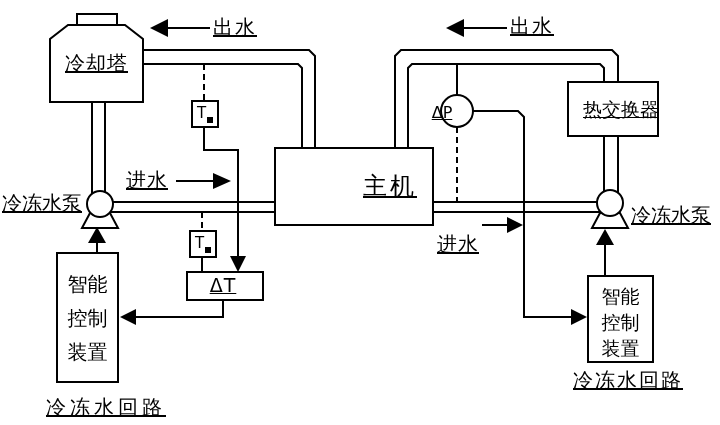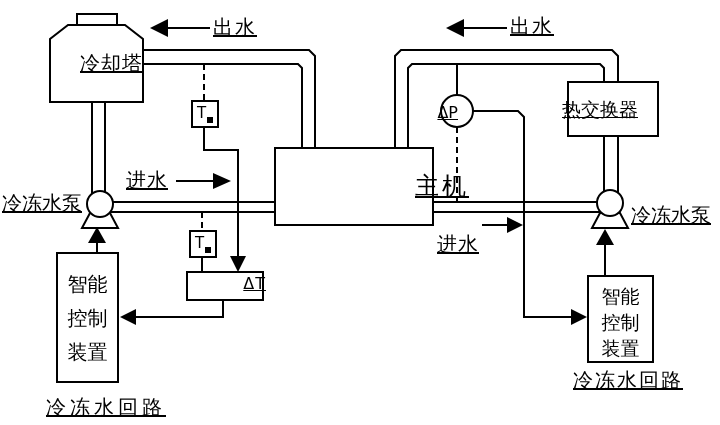--- a/index.html
+++ b/index.html
@@ -1,35 +1,35 @@
 <!DOCTYPE html>
 <html><head>
 <meta charset="utf-8">
 <style>
   html,body{margin:0;padding:0;background:#fff;}
   .stage{position:relative;width:720px;height:425px;background:#fff;overflow:hidden;
          font-family:"DejaVu Sans",sans-serif;color:#000;}
   .stage svg{position:absolute;left:0;top:0;}
   .lbl{position:absolute;color:#000;white-space:nowrap;line-height:1.1;text-decoration:underline;}
-  .c{text-align:right;}
+  .c{text-align:center;}
   .tower-lbl{left:50px;top:52px;width:93px;font-size:20px;letter-spacing:1px;}
   .out-l{left:213px;top:16px;font-size:20px;letter-spacing:2px;}
   .out-r{left:510px;top:15px;font-size:20px;letter-spacing:2px;}
   .in-l{left:126px;top:169px;font-size:20px;letter-spacing:1px;}
   .in-r{left:437px;top:233px;font-size:20px;letter-spacing:1px;}
   .main-lbl{left:275px;top:173px;width:158px;font-size:24px;letter-spacing:3px;padding-left:36px;}
-  .hx-lbl{left:548px;top:99px;width:90px;font-size:19px;}
+  .hx-lbl{left:576px;top:99px;width:90px;font-size:19px;}
   .pump-l-lbl{left:2px;top:192px;font-size:20px;}
   .pump-r-lbl{left:631px;top:204px;font-size:20px;}
   .tbox{position:absolute;width:26px;height:26px;}
   .tbox .t{position:absolute;left:5px;top:3px;font-size:15px;}
   .tbox .sq{position:absolute;right:5px;bottom:4px;width:6px;height:6px;background:#000;}
   .t-upper{left:192px;top:101px;}
   .t-lower{left:190px;top:231px;}
-  .dt-lbl{left:187px;top:275px;width:72px;font-size:16px;letter-spacing:1px;padding-left:7px;}
+  .dt-lbl{left:187px;top:275px;width:72px;font-size:19px;letter-spacing:1px;}
   .dp-lbl{left:426px;top:104px;width:32px;font-size:16px;}
   .ctrl{position:absolute;text-align:center;white-space:pre-line;}
   .ctrl-l{left:57px;top:253px;width:61px;height:129px;font-size:20px;line-height:34px;padding-top:14px;box-sizing:border-box;}
   .ctrl-r{left:588px;top:276px;width:65px;height:86px;font-size:19px;line-height:26px;padding-top:7px;box-sizing:border-box;}
   .circ-l{left:46px;top:396px;font-size:20px;letter-spacing:4px;}
   .circ-r{left:573px;top:369px;font-size:20px;letter-spacing:2px;}
 </style>
 </head>
 <body>
 

